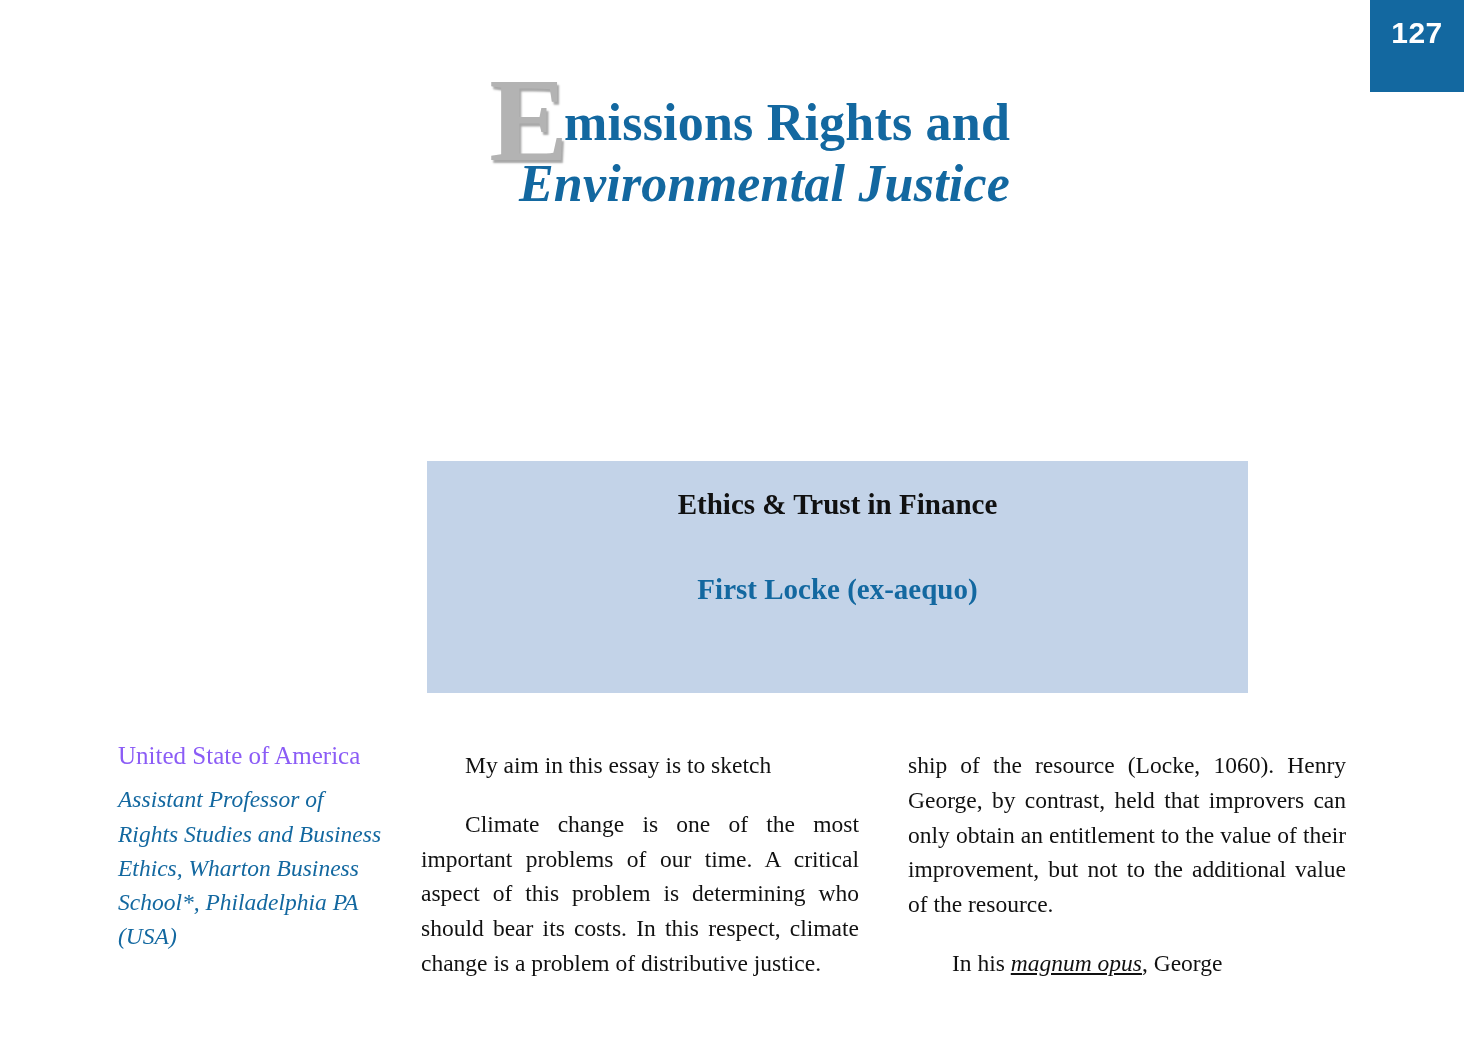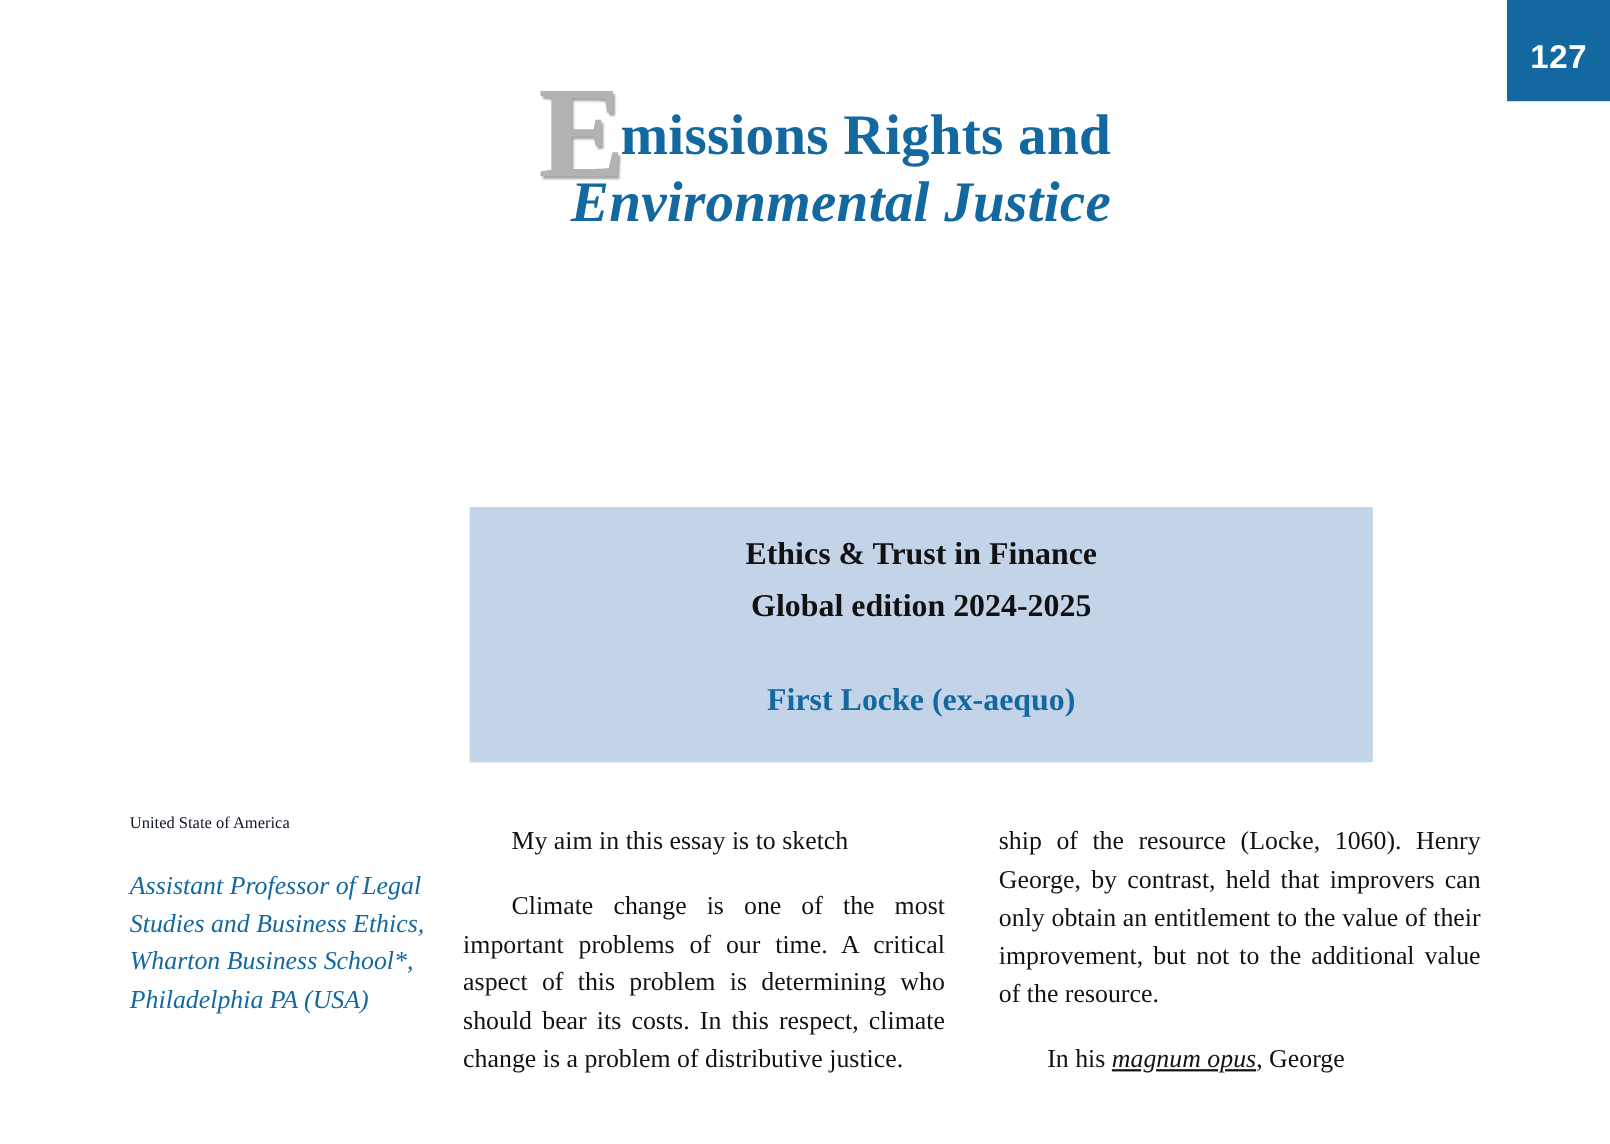--- a/index.html
+++ b/index.html
@@ -21,21 +21,21 @@
     position: absolute;
     top: 0;
     right: 0;
     width: 94px;
     height: 92px;
     background: #1368a0;
     color: #ffffff;
     display: flex;
     align-items: flex-start;
     justify-content: center;
-    padding-top: 36px;
+    padding-top: 16px;
     box-sizing: border-box;
     font-family: "Liberation Sans", sans-serif;
     font-weight: bold;
     font-size: 30px;
     letter-spacing: 0.5px;
   }
 
   
   .title-block {
     position: absolute;
@@ -103,24 +103,24 @@
     width: 270px;
   }
   .author-name {
     color: #1368a0;
     font-weight: bold;
     font-size: 29px;
     line-height: 1.2;
     margin-bottom: 12px;
   }
   .author-country {
-    font-size: 15px;
-    color: #0f172a;
+    font-size: 25px;
+    color: #8b5cf6;
     line-height: 1.25;
-    margin-bottom: 30px;
+    margin-bottom: 11px;
     white-space: nowrap;
   }
   .author-affiliation {
     color: #1368a0;
     font-style: italic;
     font-size: 23.5px;
     line-height: 1.46;
   }
 
   
@@ -150,27 +150,26 @@
   <span>127</span>
 </div>
 
 <div class="title-block">
   <span class="line1"><span class="dropcap">E</span><span>missions Rights and</span></span>
   <span class="line2">Environmental Justice</span>
 </div>
 
 <div class="award-box">
   <div class="award-line">Ethics &amp; Trust in Finance</div>
-  <div class="award-line">Global edition 2024-2025</div>
   <div class="award-prize">First Locke (ex-aequo)</div>
 </div>
 
 <div class="author-col">
   <div class="author-country">United State of America</div>
-  <div class="author-affiliation">Assistant Professor of Legal Studies and Business Ethics, Wharton Business School*, Philadelphia PA (USA)</div>
+  <div class="author-affiliation">Assistant Professor of Rights Studies and Business Ethics, Wharton Business School*, Philadelphia PA (USA)</div>
 </div>
 
 <div class="col col-mid">
   <p class="indent">My aim in this essay is to sketch</p>
   <p class="indent">Climate change is one of the most important problems of our time. A critical aspect of this problem is determining who should bear its costs. In this respect, climate change is a problem of distributive justice.</p>
 </div>
 
 <div class="col col-right">
   <p>ship of the resource (Locke, 1060). Henry George, by contrast, held that improvers can only obtain an entitlement to the value of their improvement, but not to the additional value of the resource.</p>
   <p class="indent"><span>In his </span><em>magnum opus</em><span>, George</span></p>

